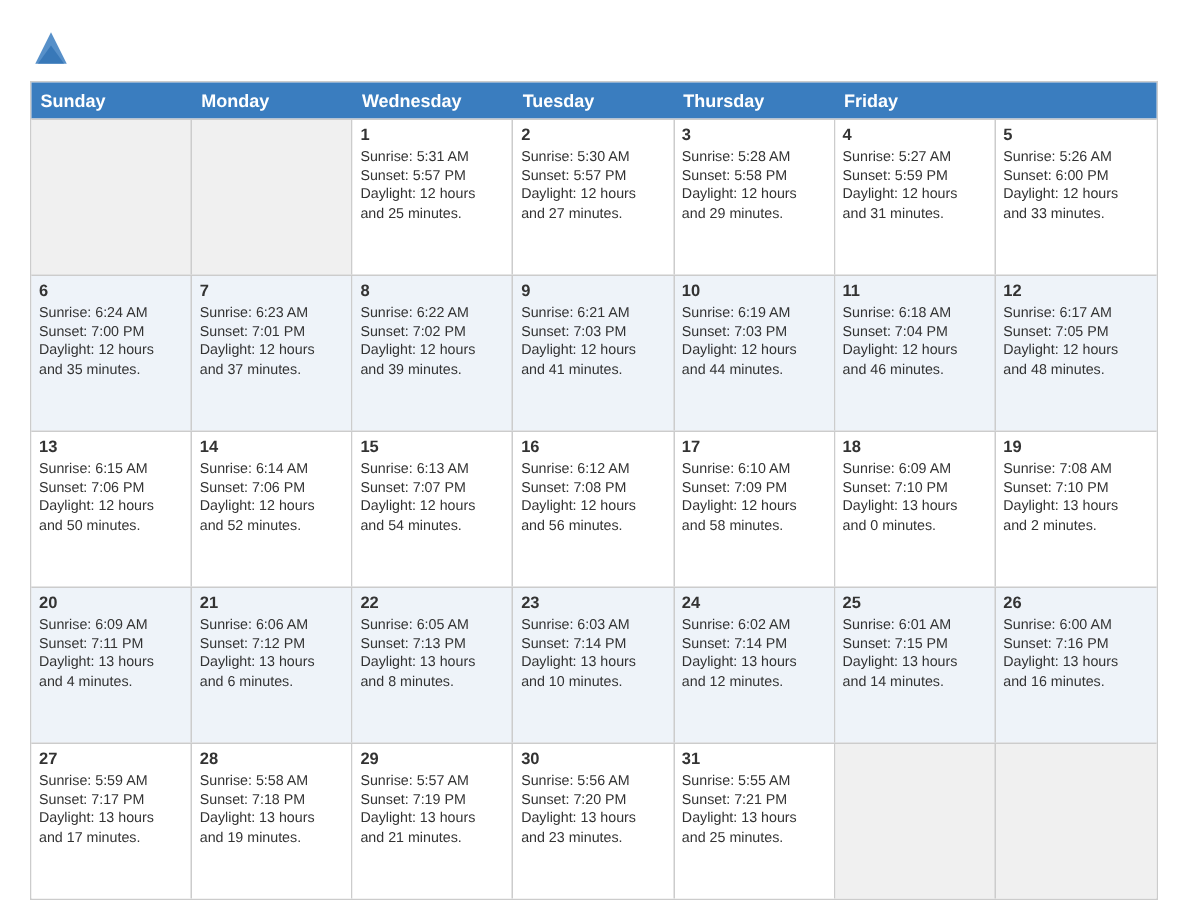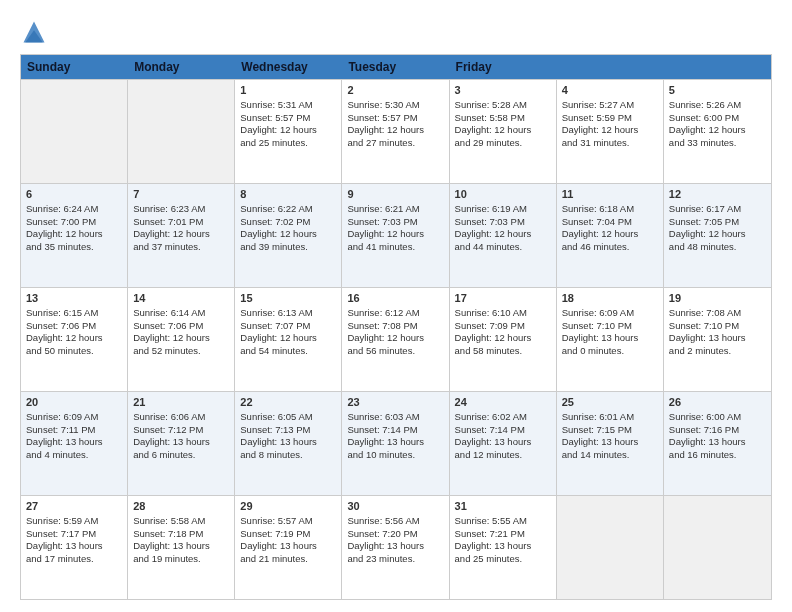--- a/index.html
+++ b/index.html
@@ -66,21 +66,21 @@
       display: flex;
       flex-direction: column;
       border: 1px solid #ccc;
     }
     .cal-header {
       display: grid;
       grid-template-columns: repeat(7, 1fr);
       background: #3a7dbf;
     }
     .cal-header-cell {
-      color: #0f172a;
+      color: #ffffff;
       font-size: 12px;
       font-weight: bold;
       padding: 5px 6px;
       text-align: left;
     }
     .cal-body {
       display: flex;
       flex-direction: column;
       flex: 1;
     }
@@ -144,20 +144,21 @@
       <div class="subtitle"></div>
     </div>
   </div>
 
   <div class="calendar">
     <div class="cal-header">
     <div class="cal-header-cell">Sunday</div>
         <div class="cal-header-cell">Monday</div>
         <div class="cal-header-cell">Wednesday</div>
         <div class="cal-header-cell">Tuesday</div>
+        <div class="cal-header-cell">Thursday</div>
         <div class="cal-header-cell">Friday</div>
       </div>
     <div class="cal-body">
     <div class="cal-row">
           <div class="cal-cell empty"></div>
           <div class="cal-cell empty"></div>
           <div class="cal-cell"><span class="day-num">1</span><span>Sunrise: 5:31 AM</span><br><span>Sunset: 5:57 PM</span><br><span>Daylight: 12 hours</span><br><span>and 25 minutes.</span></div>
           <div class="cal-cell"><span class="day-num">2</span><span>Sunrise: 5:30 AM</span><br><span>Sunset: 5:57 PM</span><br><span>Daylight: 12 hours</span><br><span>and 27 minutes.</span></div>
           <div class="cal-cell"><span class="day-num">3</span><span>Sunrise: 5:28 AM</span><br><span>Sunset: 5:58 PM</span><br><span>Daylight: 12 hours</span><br><span>and 29 minutes.</span></div>
           <div class="cal-cell"><span class="day-num">4</span><span>Sunrise: 5:27 AM</span><br><span>Sunset: 5:59 PM</span><br><span>Daylight: 12 hours</span><br><span>and 31 minutes.</span></div>

